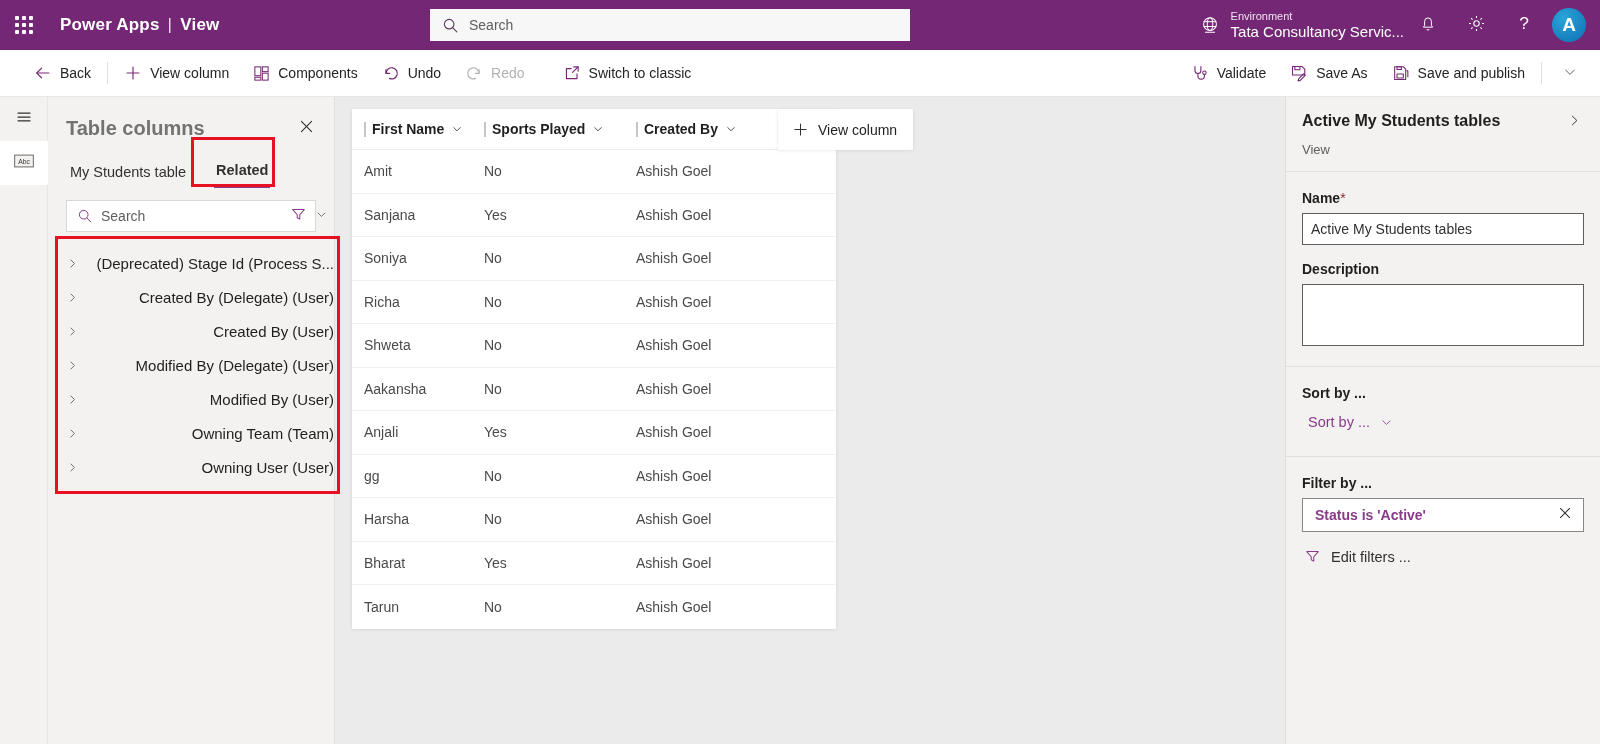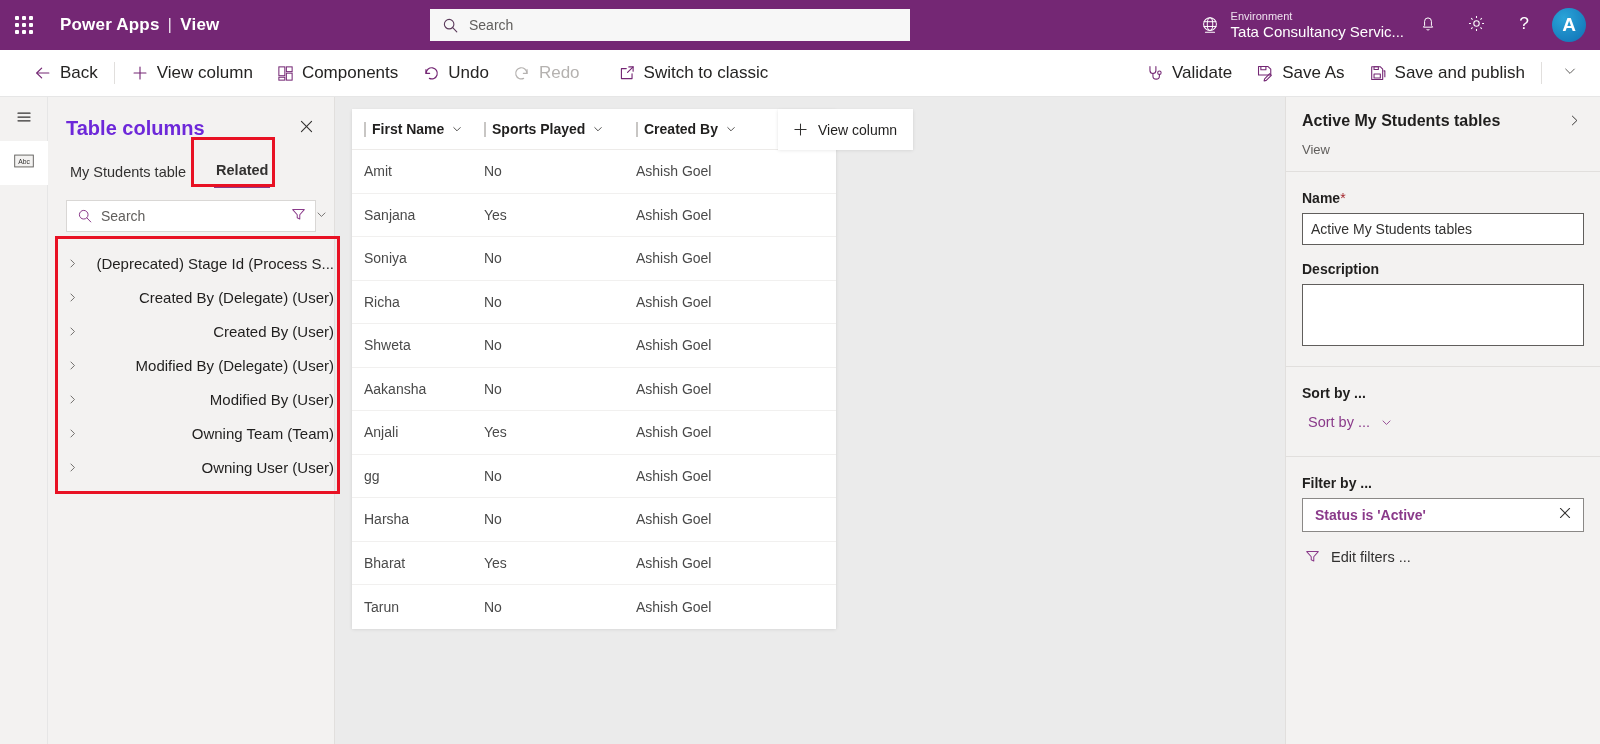--- a/index.html
+++ b/index.html
@@ -77,21 +77,21 @@
   
   .cmdbar {
     position: absolute; top: 50px; left: 0;
     width: 1600px; height: 47px;
     background: #ffffff;
     border-bottom: 1px solid #e6e6e6;
     display: flex; align-items: center;
   }
   .cmd {
     display: flex; align-items: center; height: 47px;
-    padding: 0 12px; font-size: 17px; color: #252423;
+    padding: 0 12px; font-size: 14px; color: #252423;
     cursor: pointer; white-space: nowrap;
   }
   .cmd .ci { margin-right: 8px; display: flex; align-items: center; }
   .cmd.disabled { color: #b5b2b0; cursor: default; }
   .cmd-sep { width: 1px; height: 22px; background: #e1dfdd; margin: 0 4px; }
   .cmd-left { display: flex; align-items: center; padding-left: 22px; }
   .cmd-right { position: absolute; right: 6px; display: flex; align-items: center; }
 
   
   .rail {
@@ -111,21 +111,21 @@
   .leftpanel {
     position: absolute; top: 97px; left: 48px;
     width: 287px; height: 647px;
     background: #f3f2f1;
     border-right: 1px solid #e1dfdd;
   }
   .lp-title {
     display: flex; align-items: center; justify-content: space-between;
     padding: 18px 16px 0 18px;
   }
-  .lp-title h2 { font-size: 20px; font-weight: bold; color: #6d28d9; }
+  .lp-title h2 { font-size: 20px; font-weight: bold; color: #737373; }
   .lp-close { cursor: pointer; display: flex; padding: 4px; }
 
   .lp-tabs { display: flex; align-items: flex-end; padding: 14px 0 0 20px; height: 46px; }
   .lp-tab {
     font-size: 14.5px; color: #323130; padding: 4px 2px 8px 2px;
     margin-right: 26px; cursor: pointer; white-space: nowrap;
   }
   .lp-tab.active { font-weight: bold; border-bottom: 2px solid #8a3a8a; }
 
   .lp-searchrow {

